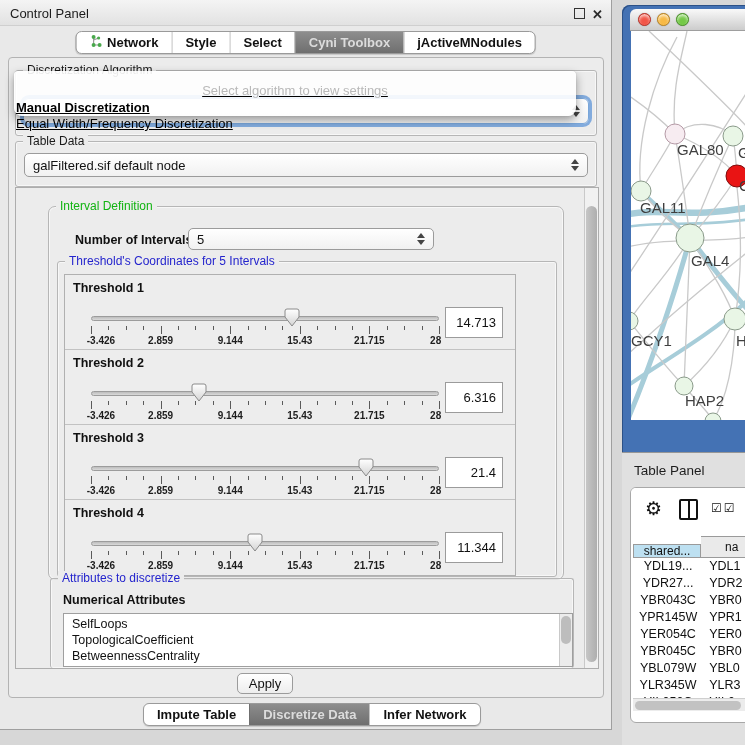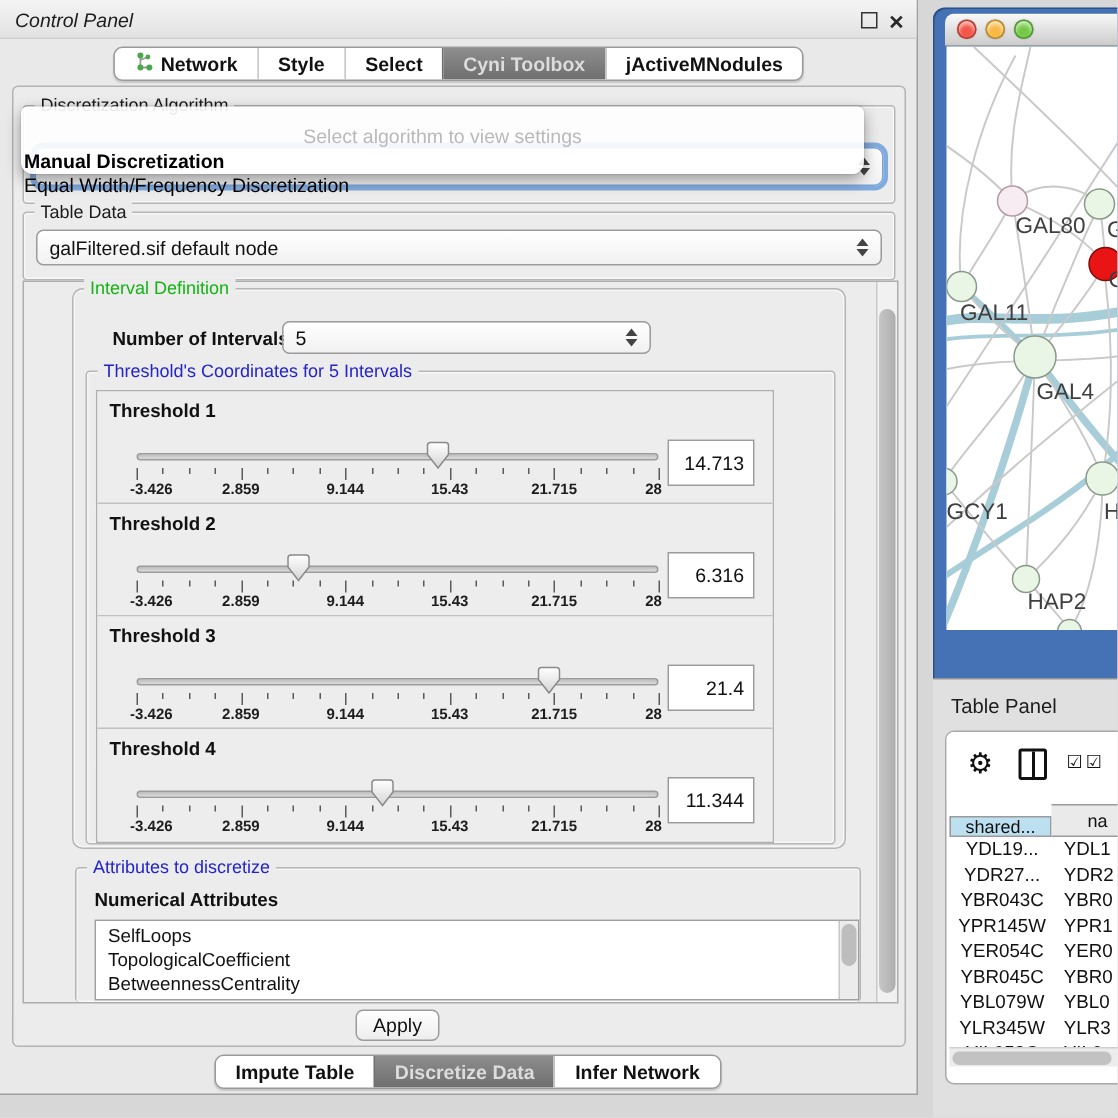--- a/index.html
+++ b/index.html
@@ -5,21 +5,21 @@
   * { margin:0; padding:0; box-sizing:border-box; }
   html,body { width:745px; height:745px; overflow:hidden; background:#d7d7d7;
               font-family:"Liberation Sans", sans-serif; }
   #stage { position:relative; width:745px; height:745px; overflow:hidden; }
 
   
   #control-panel { position:absolute; left:0; top:0; width:612px; height:730px;
                    background:#e9e9e9; border-right:1px solid #9f9f9f; border-bottom:1px solid #9f9f9f; }
   .titlebar { position:absolute; left:0; top:0; right:0; height:26px;
               background:linear-gradient(#f4f4f4,#e2e2e2); border-bottom:1px solid #cfcfcf; }
-  .titlebar .title { position:absolute; left:10px; top:6px; font-size:13px; color:#1c1c1c;font-style:italic; }
+  .titlebar .title { position:absolute; left:10px; top:6px; font-size:13px; color:#1c1c1c; }
   .winbtn { position:absolute; top:7px; font-size:12px; color:#2a2a2a; cursor:default; }
   .winbtn.floatbox { width:11px; height:11px; border:1.5px solid #333; top:8px; right:26px; }
   .winbtn.closex { right:8px; font-weight:bold; font-size:13px; }
 
   
   .segstrip { position:absolute; display:flex; height:23px; background:#fff;
               border:1px solid #9a9a9a; border-radius:6px; overflow:hidden;
               box-shadow:0 1px 1px rgba(0,0,0,0.15); }
   #top-tabs { top:31px; left:50%; transform:translateX(-50%); }
   #bottom-tabs { top:703px; left:143px; }
@@ -46,21 +46,21 @@
   .stepper .up { width:0; height:0; border-left:4px solid transparent;
                  border-right:4px solid transparent; border-bottom:5px solid #444; }
   .stepper .dn { width:0; height:0; border-left:4px solid transparent;
                  border-right:4px solid transparent; border-top:5px solid #444; }
   .combo.focusring { border:1px solid #79a6d9;
                      box-shadow:0 0 0 3px rgba(95,150,216,0.75); border-radius:6px; }
 
   .popup { position:absolute; left:5px; top:13px; width:562px; height:45px; z-index:20;
            background:rgba(255,255,255,0.9); border-radius:4px 4px 8px 8px;
            box-shadow:0 4px 10px rgba(0,0,0,0.38), 0 0 1px rgba(0,0,0,0.3);
-           padding-top:11px; }
+           padding-top:11px;text-decoration:underline; }
   .pop-header { text-align:center; font-size:13px; color:#b9b9b9; line-height:18px; }
   .pop-item { font-size:13px; color:#000; line-height:16px; padding-left:2px; white-space:nowrap; }
   .pop-item.b { font-weight:bold; }
 
   .scrollpane { position:absolute; left:6px; top:129px; width:584px; height:482px;
                 border:1px solid #adadad; background:#ececec; }
   .vscroll { position:absolute; right:0; top:0; width:14px; height:100%;
              background:#f1f1f1; border-left:1px solid #c9c9c9; }
   .vthumb { position:absolute; left:1px; top:18px; width:11px; height:456px;
             background:linear-gradient(90deg,#c6c6c6,#aeaeae); border-radius:6px; }
@@ -201,21 +201,21 @@
           <span class="val">galFiltered.sif default node</span>
           <span class="stepper">
               <i class="up"></i>
               <i class="dn"></i>
             </span>
         </div>
       </div>
 
       <div class="scrollpane">
 
-        <div class="group" style="left:32px; top:4px; width:516px; height:374px;border-radius:7px;">
+        <div class="group" style="left:32px; top:18px; width:516px; height:374px;border-radius:7px;">
           <span class="glabel green">Interval Definition</span>
 
           <span style="position:absolute; left:26px; top:26px; font-size:12.5px; font-weight:bold; color:#111;">Number of Intervals</span>
           <div class="combo" style="left:139px; top:21px; width:246px; height:22px;">
             <span class="val">5</span>
             <span class="stepper">
                 <i class="up"></i>
                 <i class="dn"></i>
               </span>
           </div>

